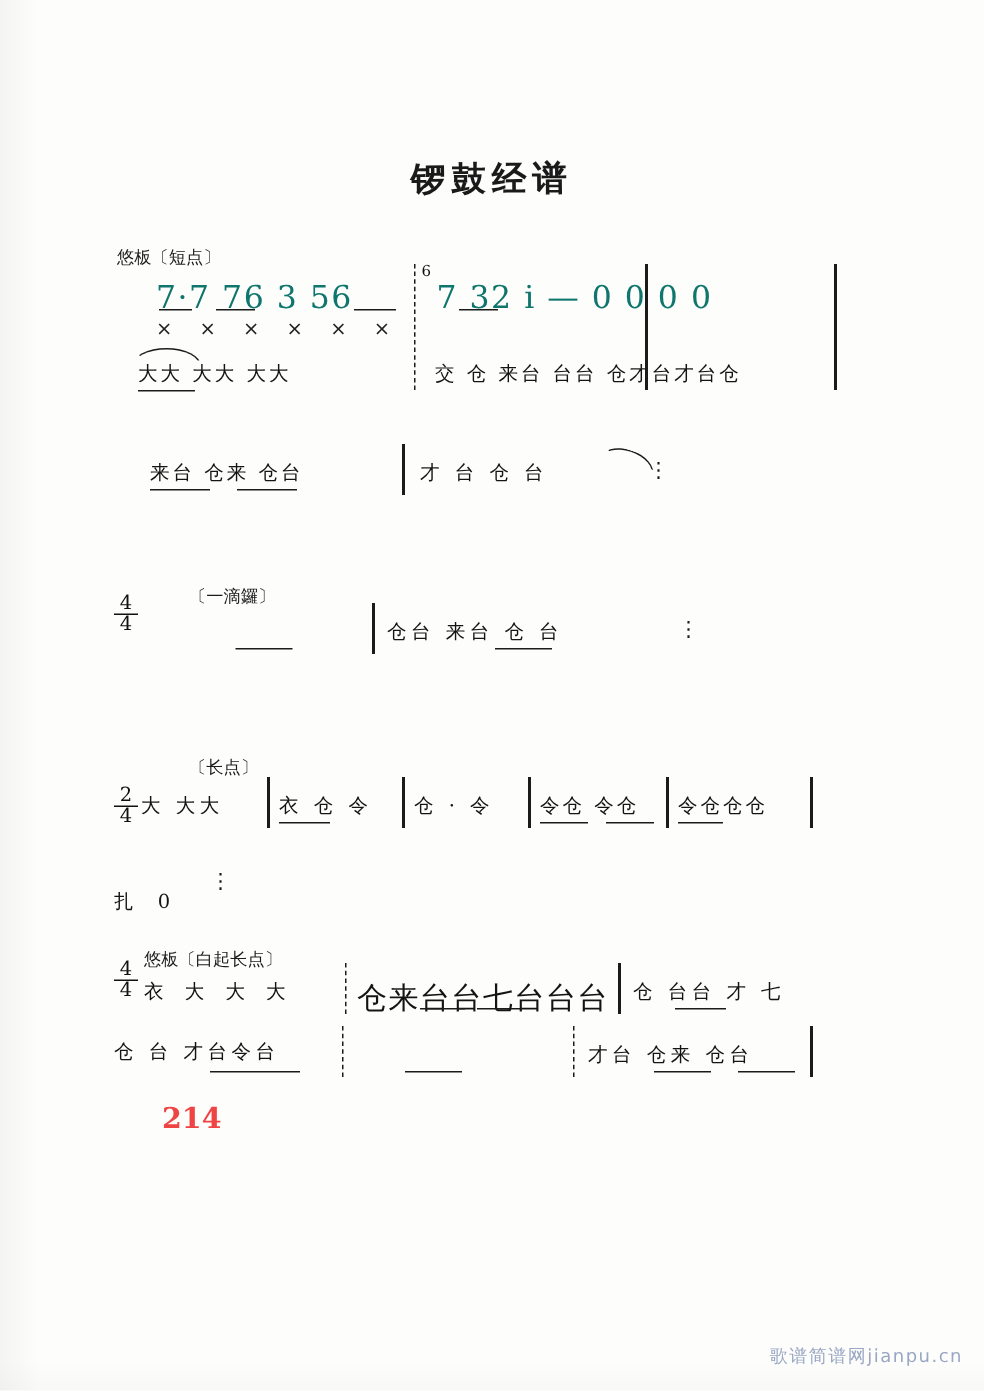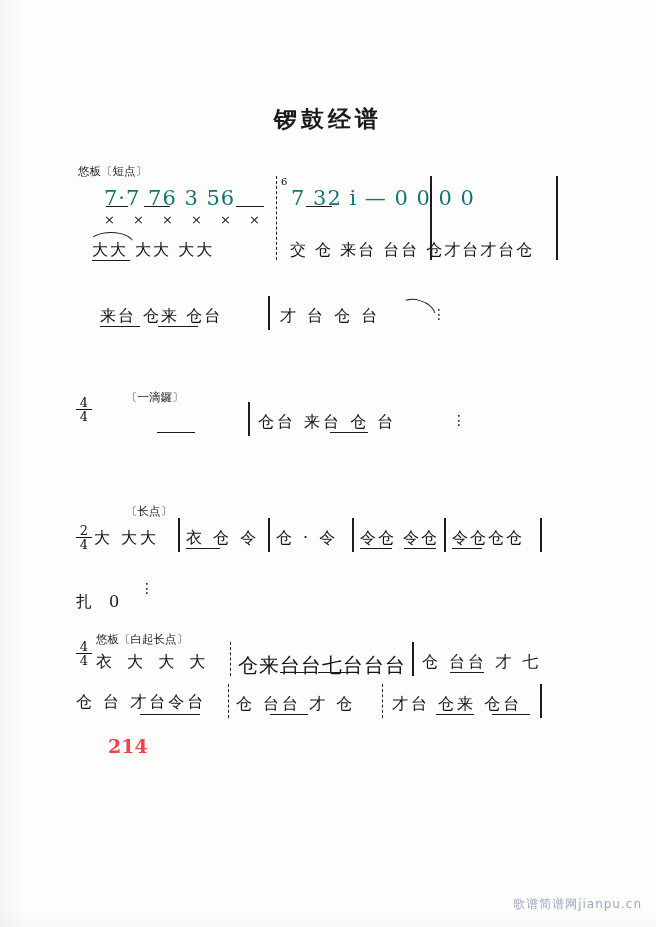--- a/index.html
+++ b/index.html
@@ -62,21 +62,21 @@
     position: absolute;
     font-family: "DejaVu Sans", sans-serif;
     font-size: 13px;
     letter-spacing: 7px;
     white-space: nowrap;
     color: #222;
   }
   .gongche {
     position: absolute;
     font-family: "DejaVu Serif", serif;
-    font-size: 16px;
+    font-size: 13px;
     white-space: nowrap;
     color: #141414;
   }
   .gongche.sm {
     font-size: 20px;
   }
   .meter {
     position: absolute;
     font-family: "DejaVu Serif", serif;
     font-size: 13px;
@@ -219,21 +219,20 @@
   <div class="gongche" style="left:96px; top:652px; letter-spacing:5px;">衣  大   大   大</div>
   <div class="gongche sm" style="left:238px; top:652px; letter-spacing:1px;">仓来台台七台台台</div>
   <div class="gongche" style="left:422px; top:652px; letter-spacing:3px;">仓  台台    才  七</div>
   <div class="underline" style="left:280px; top:672px; width:30px;"></div>
   <div class="underline" style="left:318px; top:672px; width:30px;"></div>
   <div class="underline" style="left:450px; top:672px; width:34px;"></div>
   <div class="dashline" style="left:230px; top:642px; height:34px;"></div>
   <div class="barline" style="left:412px; top:642px; height:34px;"></div>
 
   <div class="gongche" style="left:76px; top:692px; letter-spacing:3px;">仓  台   才台令台</div>
-  <div class="gongche" style="left:236px; top:694px; letter-spacing:3px;">仓 台台   才 仓</div>
   <div class="gongche" style="left:392px; top:694px; letter-spacing:3px;">才台  仓来  仓台</div>
   <div class="underline" style="left:140px; top:714px; width:60px;"></div>
   <div class="underline" style="left:270px; top:714px; width:38px;"></div>
   <div class="underline" style="left:436px; top:714px; width:38px;"></div>
   <div class="underline" style="left:492px; top:714px; width:38px;"></div>
   <div class="dashline" style="left:228px; top:684px; height:34px;"></div>
   <div class="dashline" style="left:382px; top:684px; height:34px;"></div>
   <div class="barline" style="left:540px; top:684px; height:34px;"></div>
 
   <div class="pagenum">214</div>

